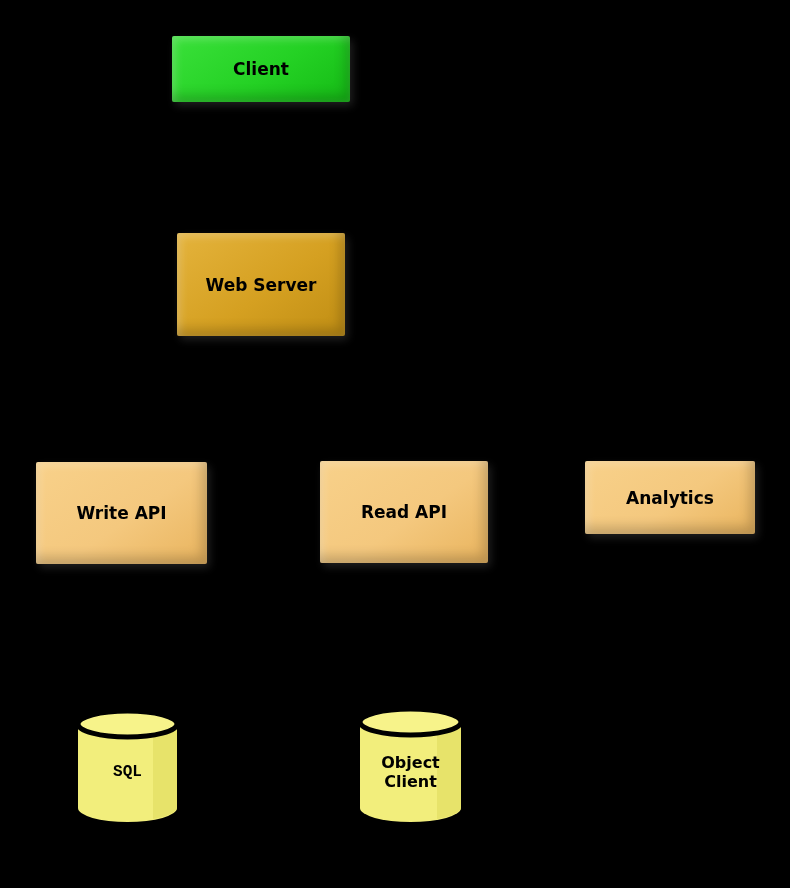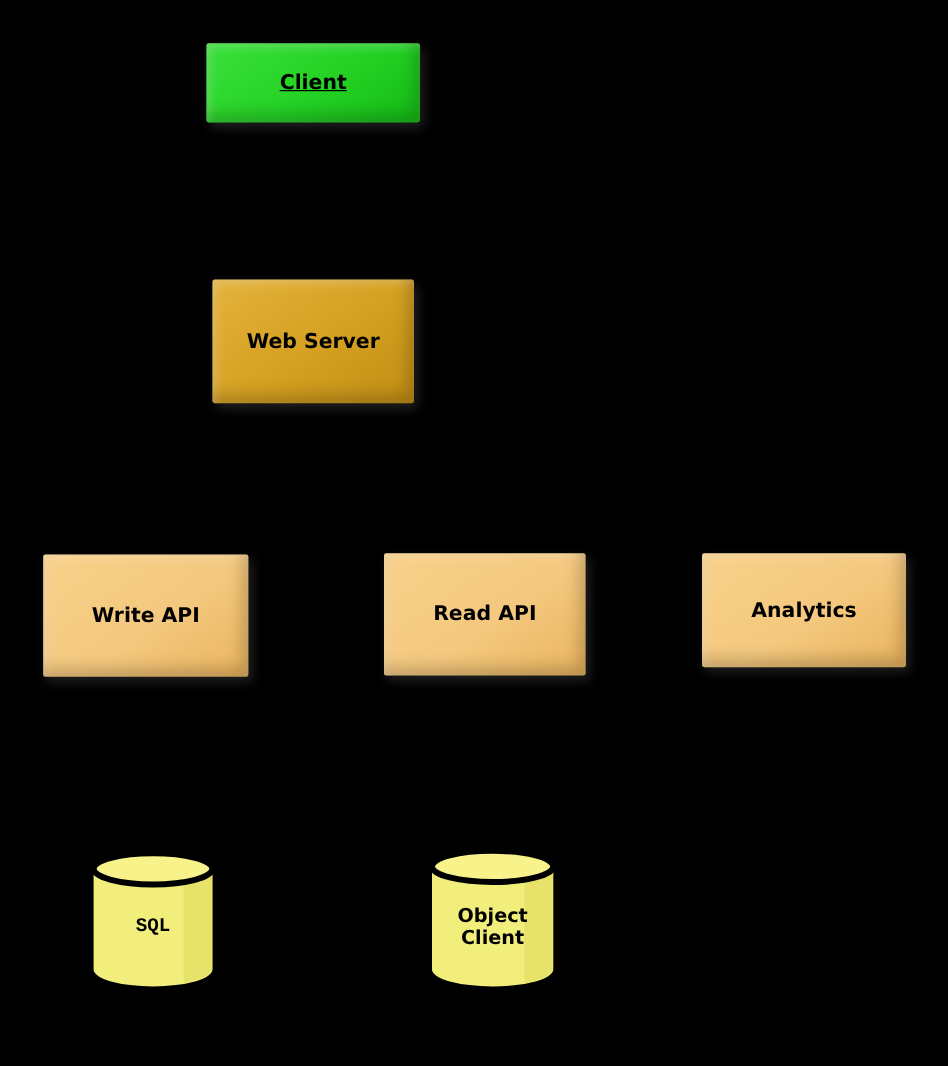--- a/index.html
+++ b/index.html
@@ -30,36 +30,35 @@
     border-radius: 2px;
     box-shadow:
       3px 4px 9px rgba(90,90,90,0.35),
       inset -5px -7px 12px rgba(0,0,0,0.20),
       inset 3px 3px 8px rgba(255,255,255,0.25);
   }
   
   .node-client {
     left: 172px; top: 36px; width: 178px; height: 66px;
     background: linear-gradient(145deg, #3ae03a 0%, #24d124 55%, #15bb15 100%);
-    text-decoration: underline;
   }
   .node-web-server {
     left: 177px; top: 233px; width: 168px; height: 103px;
     background: linear-gradient(145deg, #e4b33c 0%, #d5a021 55%, #c08e14 100%);
   }
   .node-write-api {
     left: 36px; top: 462px; width: 171px; height: 102px;
     background: linear-gradient(145deg, #f8d18a 0%, #f4c87e 55%, #e9b45e 100%);
   }
   .node-read-api {
     left: 320px; top: 461px; width: 168px; height: 102px;
     background: linear-gradient(145deg, #f8d18a 0%, #f4c87e 55%, #e9b45e 100%);
   }
   .node-analytics {
-    left: 585px; top: 461px; width: 170px; height: 95px;
+    left: 585px; top: 461px; width: 170px; height: 73px;
     background: linear-gradient(145deg, #f8d18a 0%, #f4c87e 55%, #e9b45e 100%);
   }
   
   .cylinder {
     position: absolute;
     background: transparent;
     box-shadow: none;
   }
   .node-sql {
     left: 75px; top: 708px; width: 105px; height: 118px; font-family: Liberation Mono, monospace;

